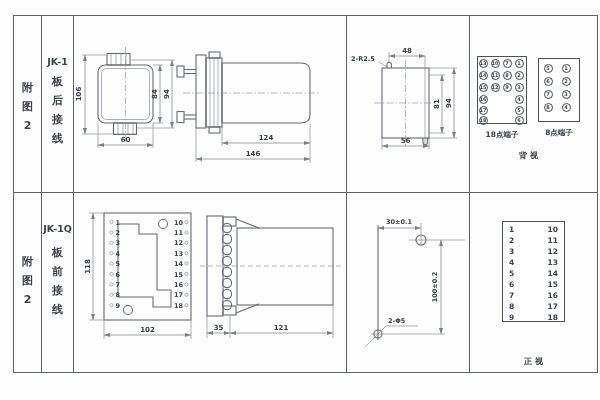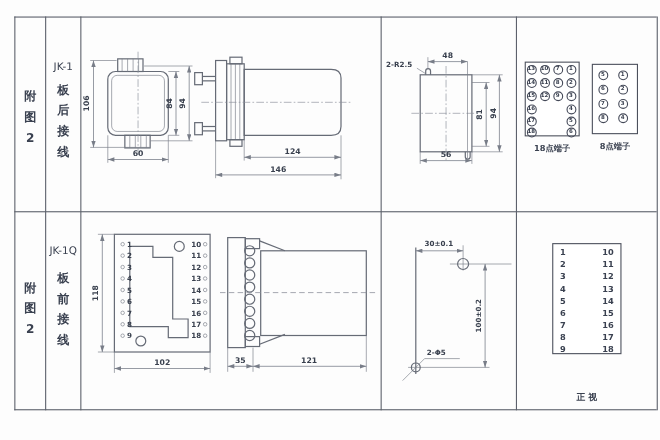--- a/index.html
+++ b/index.html
@@ -3,21 +3,21 @@
 <meta charset="utf-8">
 <style>
   html,body{margin:0;padding:0;background:#fff;}
   .sheet{position:relative;width:600px;height:400px;background:#fdfdfd;overflow:hidden;
          font-family:"DejaVu Sans","Liberation Sans",sans-serif;color:#3a4150;}
   .tl{position:absolute;background:#5d616c;}
   .hl{height:1px;}
   .vl{width:1px;}
   .stack{position:absolute;text-align:center;}
   .stack span{display:block;font-size:11px;font-weight:bold;line-height:19px;color:#3a4150;}
-  .model{position:absolute;font-size:9.5px;font-weight:normal;color:#3a4150;text-align:center;}
+  .model{position:absolute;font-size:9.5px;font-weight:bold;color:#3a4150;text-align:center;}
   .tbox{position:absolute;border:1.3px solid #4c505c;background:#fff;box-sizing:border-box;}
   .tc{position:absolute;width:9px;height:9px;box-sizing:border-box;border:1px solid #434857;
       border-radius:50%;font-size:5px;line-height:7px;text-align:center;font-weight:bold;color:#3a4150;}
   .cap{position:absolute;font-size:8px;font-weight:bold;color:#3a4150;text-align:center;}
   .num{position:absolute;font-size:7.5px;font-weight:bold;color:#3a4150;}
   .numr{text-align:right;}
   svg{position:absolute;overflow:visible;}
   svg .obj{stroke:#666b76;stroke-width:1.1;fill:none;}
   svg .thin{stroke:#787d88;stroke-width:0.6;fill:none;}
   svg .dim{stroke:#787d88;stroke-width:0.7;fill:none;}
@@ -179,20 +179,21 @@
   <span class="tc" style="left:561.5px;top:63.5px;">1</span>
   <span class="tc" style="left:543.5px;top:76.5px;">6</span>
   <span class="tc" style="left:561.5px;top:76.5px;">2</span>
   <span class="tc" style="left:543.5px;top:89.5px;">7</span>
   <span class="tc" style="left:561.5px;top:89.5px;">3</span>
   <span class="tc" style="left:543.5px;top:102.5px;">8</span>
   <span class="tc" style="left:561.5px;top:102.5px;">4</span>
 
   <div class="cap" style="left:472px;top:130px;width:60px;font-size:7.5px;">18点端子</div>
   <div class="cap" style="left:535px;top:128px;width:48px;font-size:7.5px;">8点端子</div>
+  <div class="cap" style="left:477px;top:150px;width:103px;">背  视</div>
 
   <div class="stack" style="left:14px;top:252px;width:27px;">
     <span>附</span>
     <span>图</span>
     <span>2</span>
   </div>
   <div class="model" style="left:41px;top:223px;width:33px;">JK-1Q</div>
   <div class="stack" style="left:42px;top:243px;width:31px;">
     <span>板</span>
     <span>前</span>

